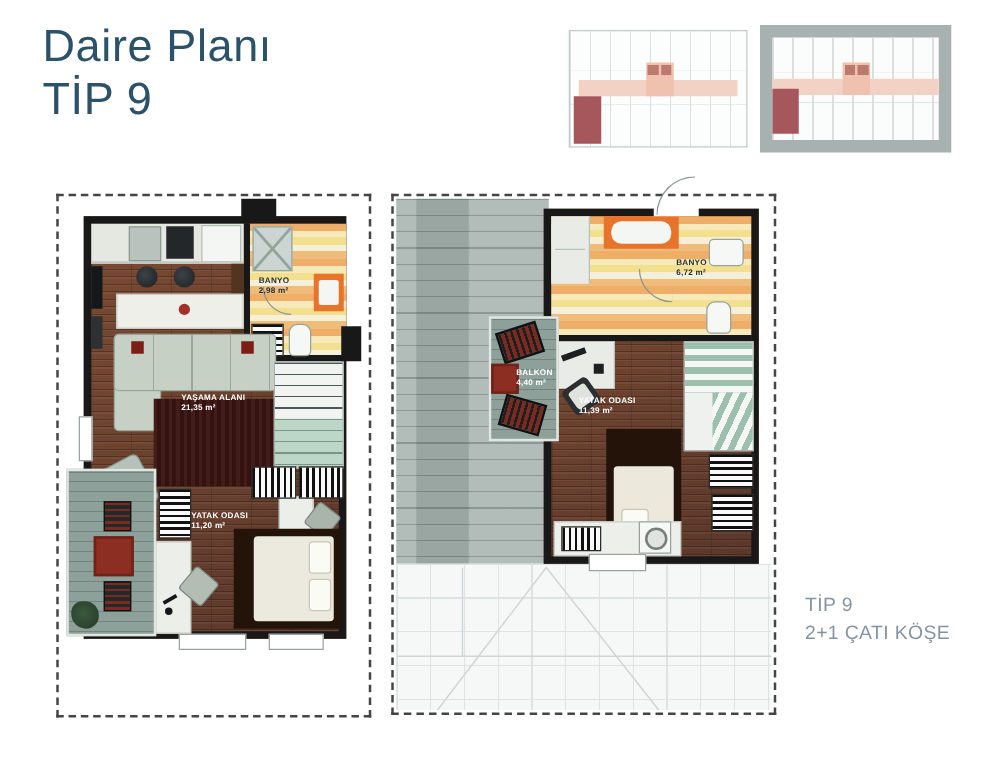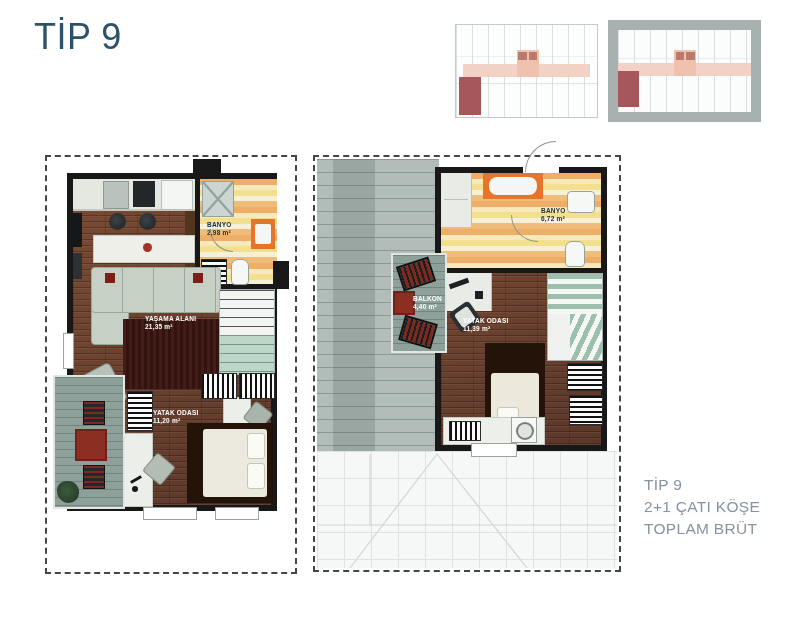--- a/index.html
+++ b/index.html
@@ -61,20 +61,21 @@
          border-radius:0 0 0 100%;}
   .arc-t{position:absolute;border-left:1px solid #8a9590;border-top:1px solid #8a9590;
          border-radius:100% 0 0 0;}
 </style>
 </head>
 <body>
 
 <div class="stage">
 
   <div class="title">
+    <div>Daire Planı</div>
     <div>TİP 9</div>
   </div>
 
   <div class="kp" style="left:455px;top:24px;width:141px;height:92px;background:#fcfdfd;border:1px solid #c3cbca;">
     <div class="kp-units"></div>
     <div class="kp-corridor" style="left:5%;top:42%;width:90%;height:14%;"></div>
     <div class="kp-core" style="left:43%;top:27%;width:16%;height:29%;">
         <i></i>
         <i></i>
       </div>
@@ -248,16 +249,15 @@
     <div class="abs" style="left:86px;top:162px;width:30px;height:22px;background:repeating-linear-gradient(90deg,#1c1f21 0 2px,#7c2a20 2px 5px);border:2px solid #111;transform:rotate(16deg);"></div>
     <div class="room-label" style="left:98px;top:138px;">
       <span>BALKON</span>
       <span>4,40 m²</span>
     </div>
   </div>
 
   <div class="summary">
     <div>TİP 9</div>
     <div>2+1 ÇATI KÖŞE</div>
-    <div>TOPLAM BRÜT</div>
   </div>
 
 </div>
 
 </body></html>

